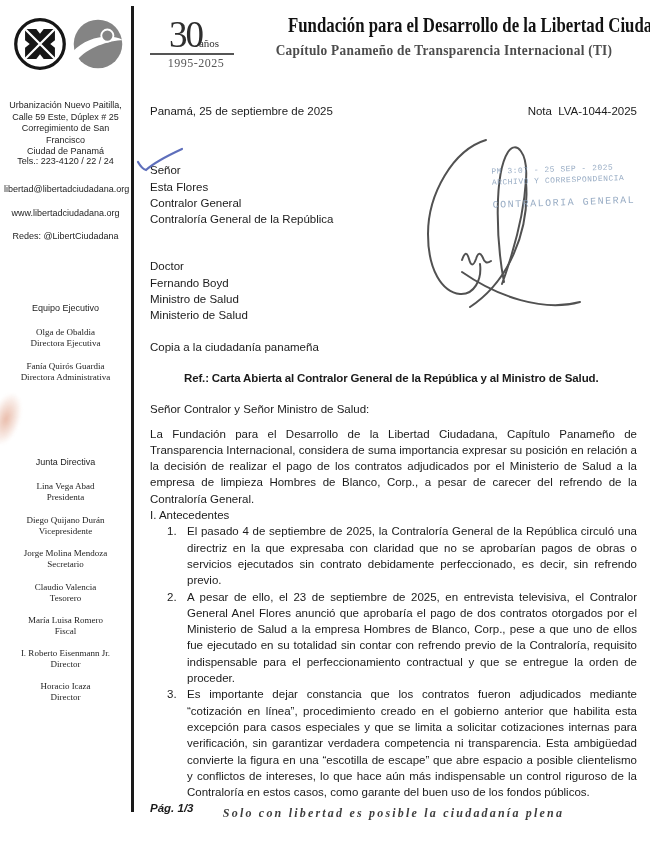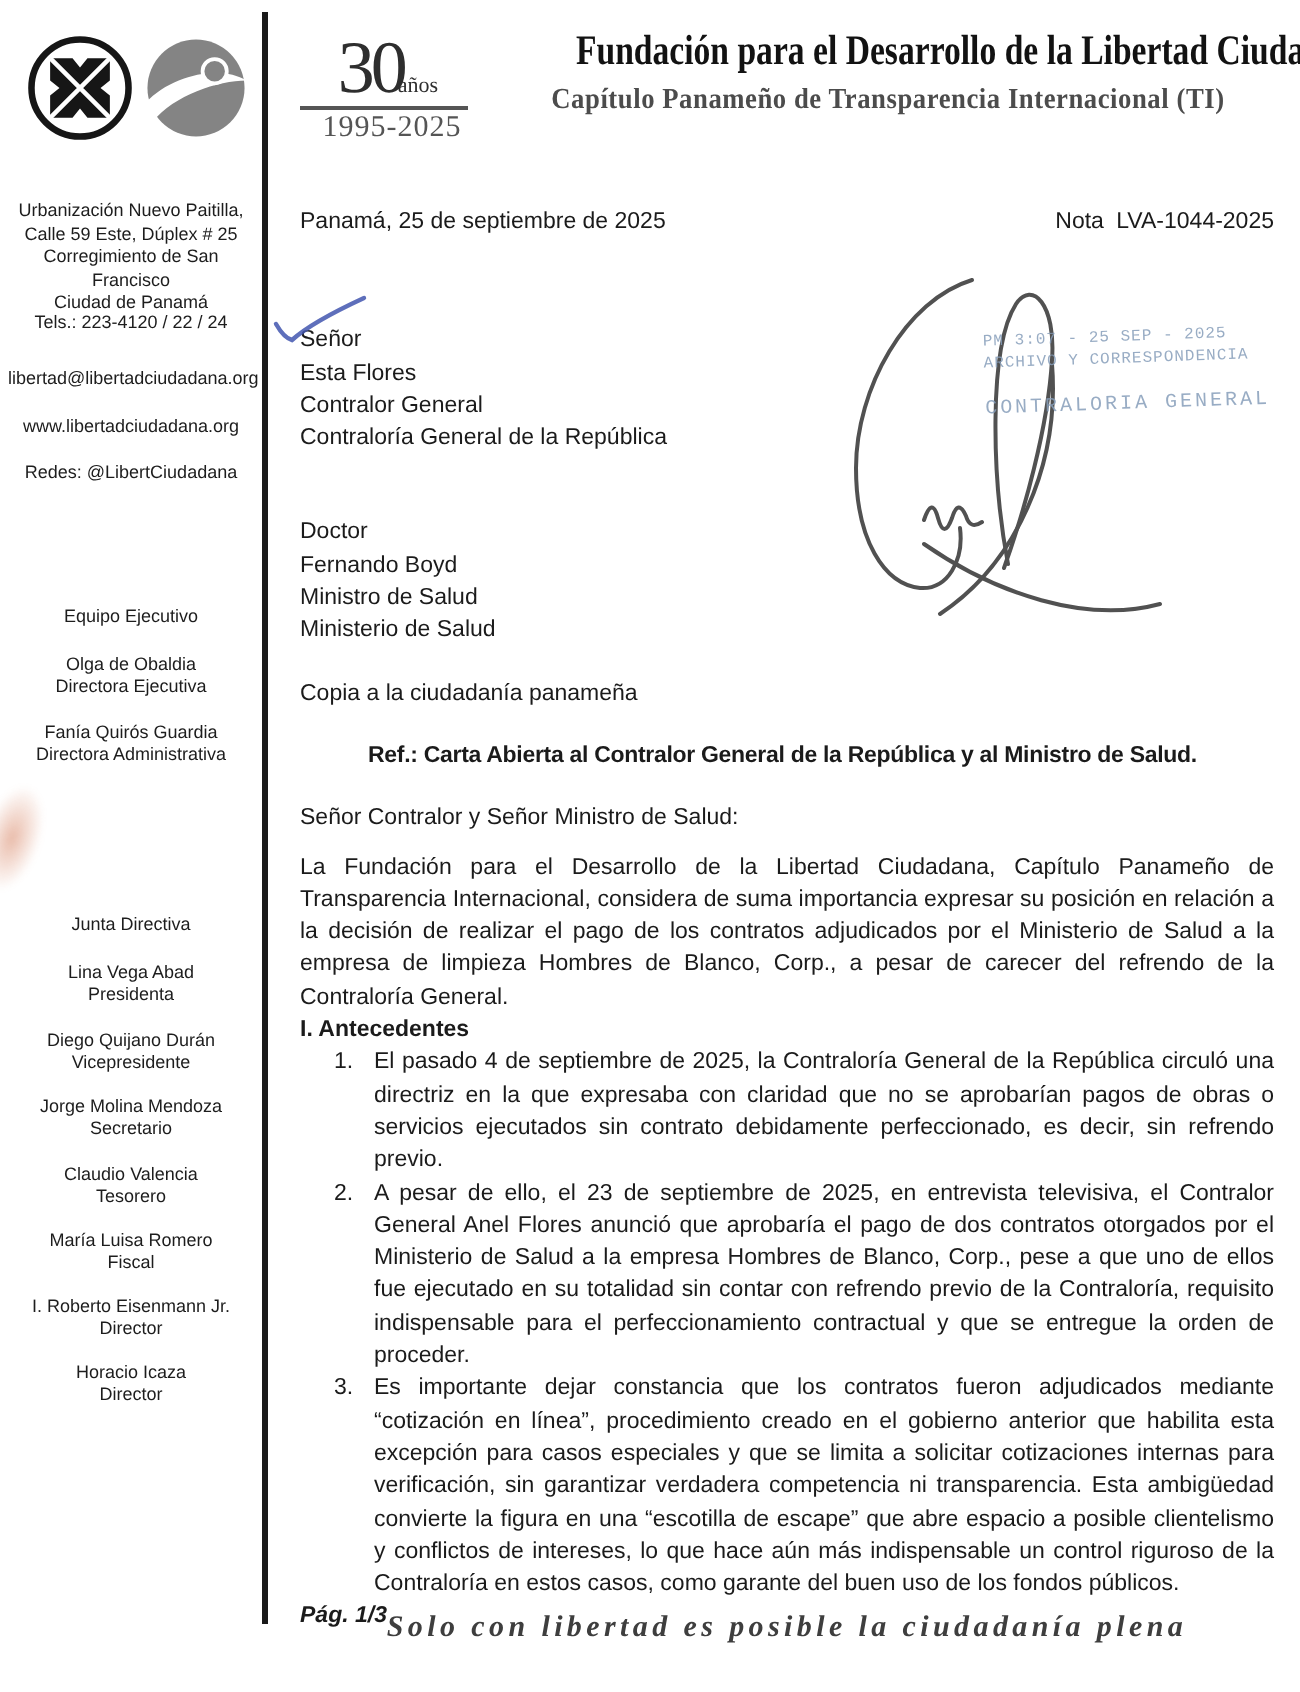--- a/index.html
+++ b/index.html
@@ -17,70 +17,70 @@
   .logo-circles { position:absolute; left:12px; top:16px; display:flex; gap:2px; }
   .logo-circles svg { display:block; }
 
   .divider { position:absolute; left:131px; top:6px; width:2.5px; height:806px; background:#1a1a1a; }
 
   .anniv { position:absolute; left:148px; top:18px; width:92px; text-align:center;
            font-family:"Liberation Serif", serif; color:#333; }
   .anniv .num { font-size:37px; line-height:34px; letter-spacing:-2px; color:#2e2e2e; }
   .anniv .anios { font-size:11px; color:#2e2e2e; margin-left:-3px; }
   .anniv .rule { width:84px; height:1.5px; background:#555; margin:1px 0 1px 2px; }
-  .anniv .range { font-size:15px; letter-spacing:.5px; color:#555; margin-left:4px; }
+  .anniv .range { font-size:12px; letter-spacing:.5px; color:#555; margin-left:4px; }
 
   .title-block { position:absolute; left:238px; top:13px; width:412px; text-align:center; }
   .org-title { font-family:"Liberation Serif", serif; font-weight:bold; font-size:21px;
                color:#121212; white-space:nowrap; display:inline-block;
                transform:scaleX(.80); transform-origin:center; }
   .org-subtitle { font-family:"Liberation Serif", serif; font-weight:bold; font-size:14.5px;
                   color:#4c4c4c; white-space:nowrap; display:inline-block;
                   transform:scaleX(.92); transform-origin:center; margin-top:4px; letter-spacing:.3px; }
 
   
   .sidebar { position:absolute; left:0; top:0; width:131px; height:846px; font-size:9px;
              color:#1d1d1d; text-align:center; }
   .sb { position:absolute; left:4px; right:4px; line-height:11.5px; }
-  .sb.person { line-height:10.5px; }
+  .sb.person { line-height:10.5px;font-family:Liberation Serif, serif; }
   .sb-title { font-size:9px; }
 
   .smudge { position:absolute; left:-8px; top:392px; width:28px; height:54px;
             background:radial-gradient(closest-side, rgba(200,85,40,.40), rgba(200,85,40,0));
             filter:blur(1.5px); transform:rotate(18deg); }
 
   
   .main { position:absolute; left:150px; top:103px; width:487px;
           font-size:11.5px; line-height:16.3px; color:#1b1b1b; }
   .date-row { display:flex; justify-content:space-between; }
   .nota { word-spacing:3px; }
   .block { margin-top:31px; }
   .rec1 { margin-top:43px; }
   .gap15 { margin-top:15px; }
   .ref-line { font-weight:bold; white-space:nowrap; letter-spacing:-.15px;padding-left:34px; }
   .para { margin-top:8px; text-align:justify; }
-  .sec-title { font-weight:bold; margin-top:0; }
+  .sec-title { font-weight:normal; margin-top:0; }
   .list { margin-top:0; }
   .li { display:flex; }
   .li-num { width:20px; margin-left:17px; flex:none; }
   .li-text { flex:1; text-align:justify; }
   .pag { text-align:left; padding-right:24px; font-style:italic; font-weight:600; }
 
   
   .signature { position:absolute; left:408px; top:122px; pointer-events:none; }
   .stamp { position:absolute; left:492px; top:163px; width:160px; transform:rotate(-2deg);
            font-family:"Liberation Mono", monospace; color:rgba(134,158,186,.85);
            font-size:8px; line-height:11px; letter-spacing:.5px; pointer-events:none; white-space:nowrap; }
   .stamp .big { font-size:10px; margin-top:12px; letter-spacing:1.5px; }
   .checkmark { position:absolute; left:134px; top:146px; pointer-events:none; }
 
   
   .footer { position:absolute; left:150px; top:806px; width:487px; text-align:center;
             font-family:"Liberation Serif", serif; font-weight:bold; font-style:italic;
-            font-size:15px; letter-spacing:2.2px; color:#3e3e3e; white-space:nowrap; }
+            font-size:12px; letter-spacing:2.2px; color:#3e3e3e; white-space:nowrap; }
 </style>
 </head>
 <body>
 
 <div class="page">
 
   <div class="logo-circles">
     <span>
       <svg width="56" height="56" viewBox="0 0 60 60">
         <circle cx="30" cy="30" r="26" fill="none" stroke="#161616" stroke-width="3.5"></circle>

